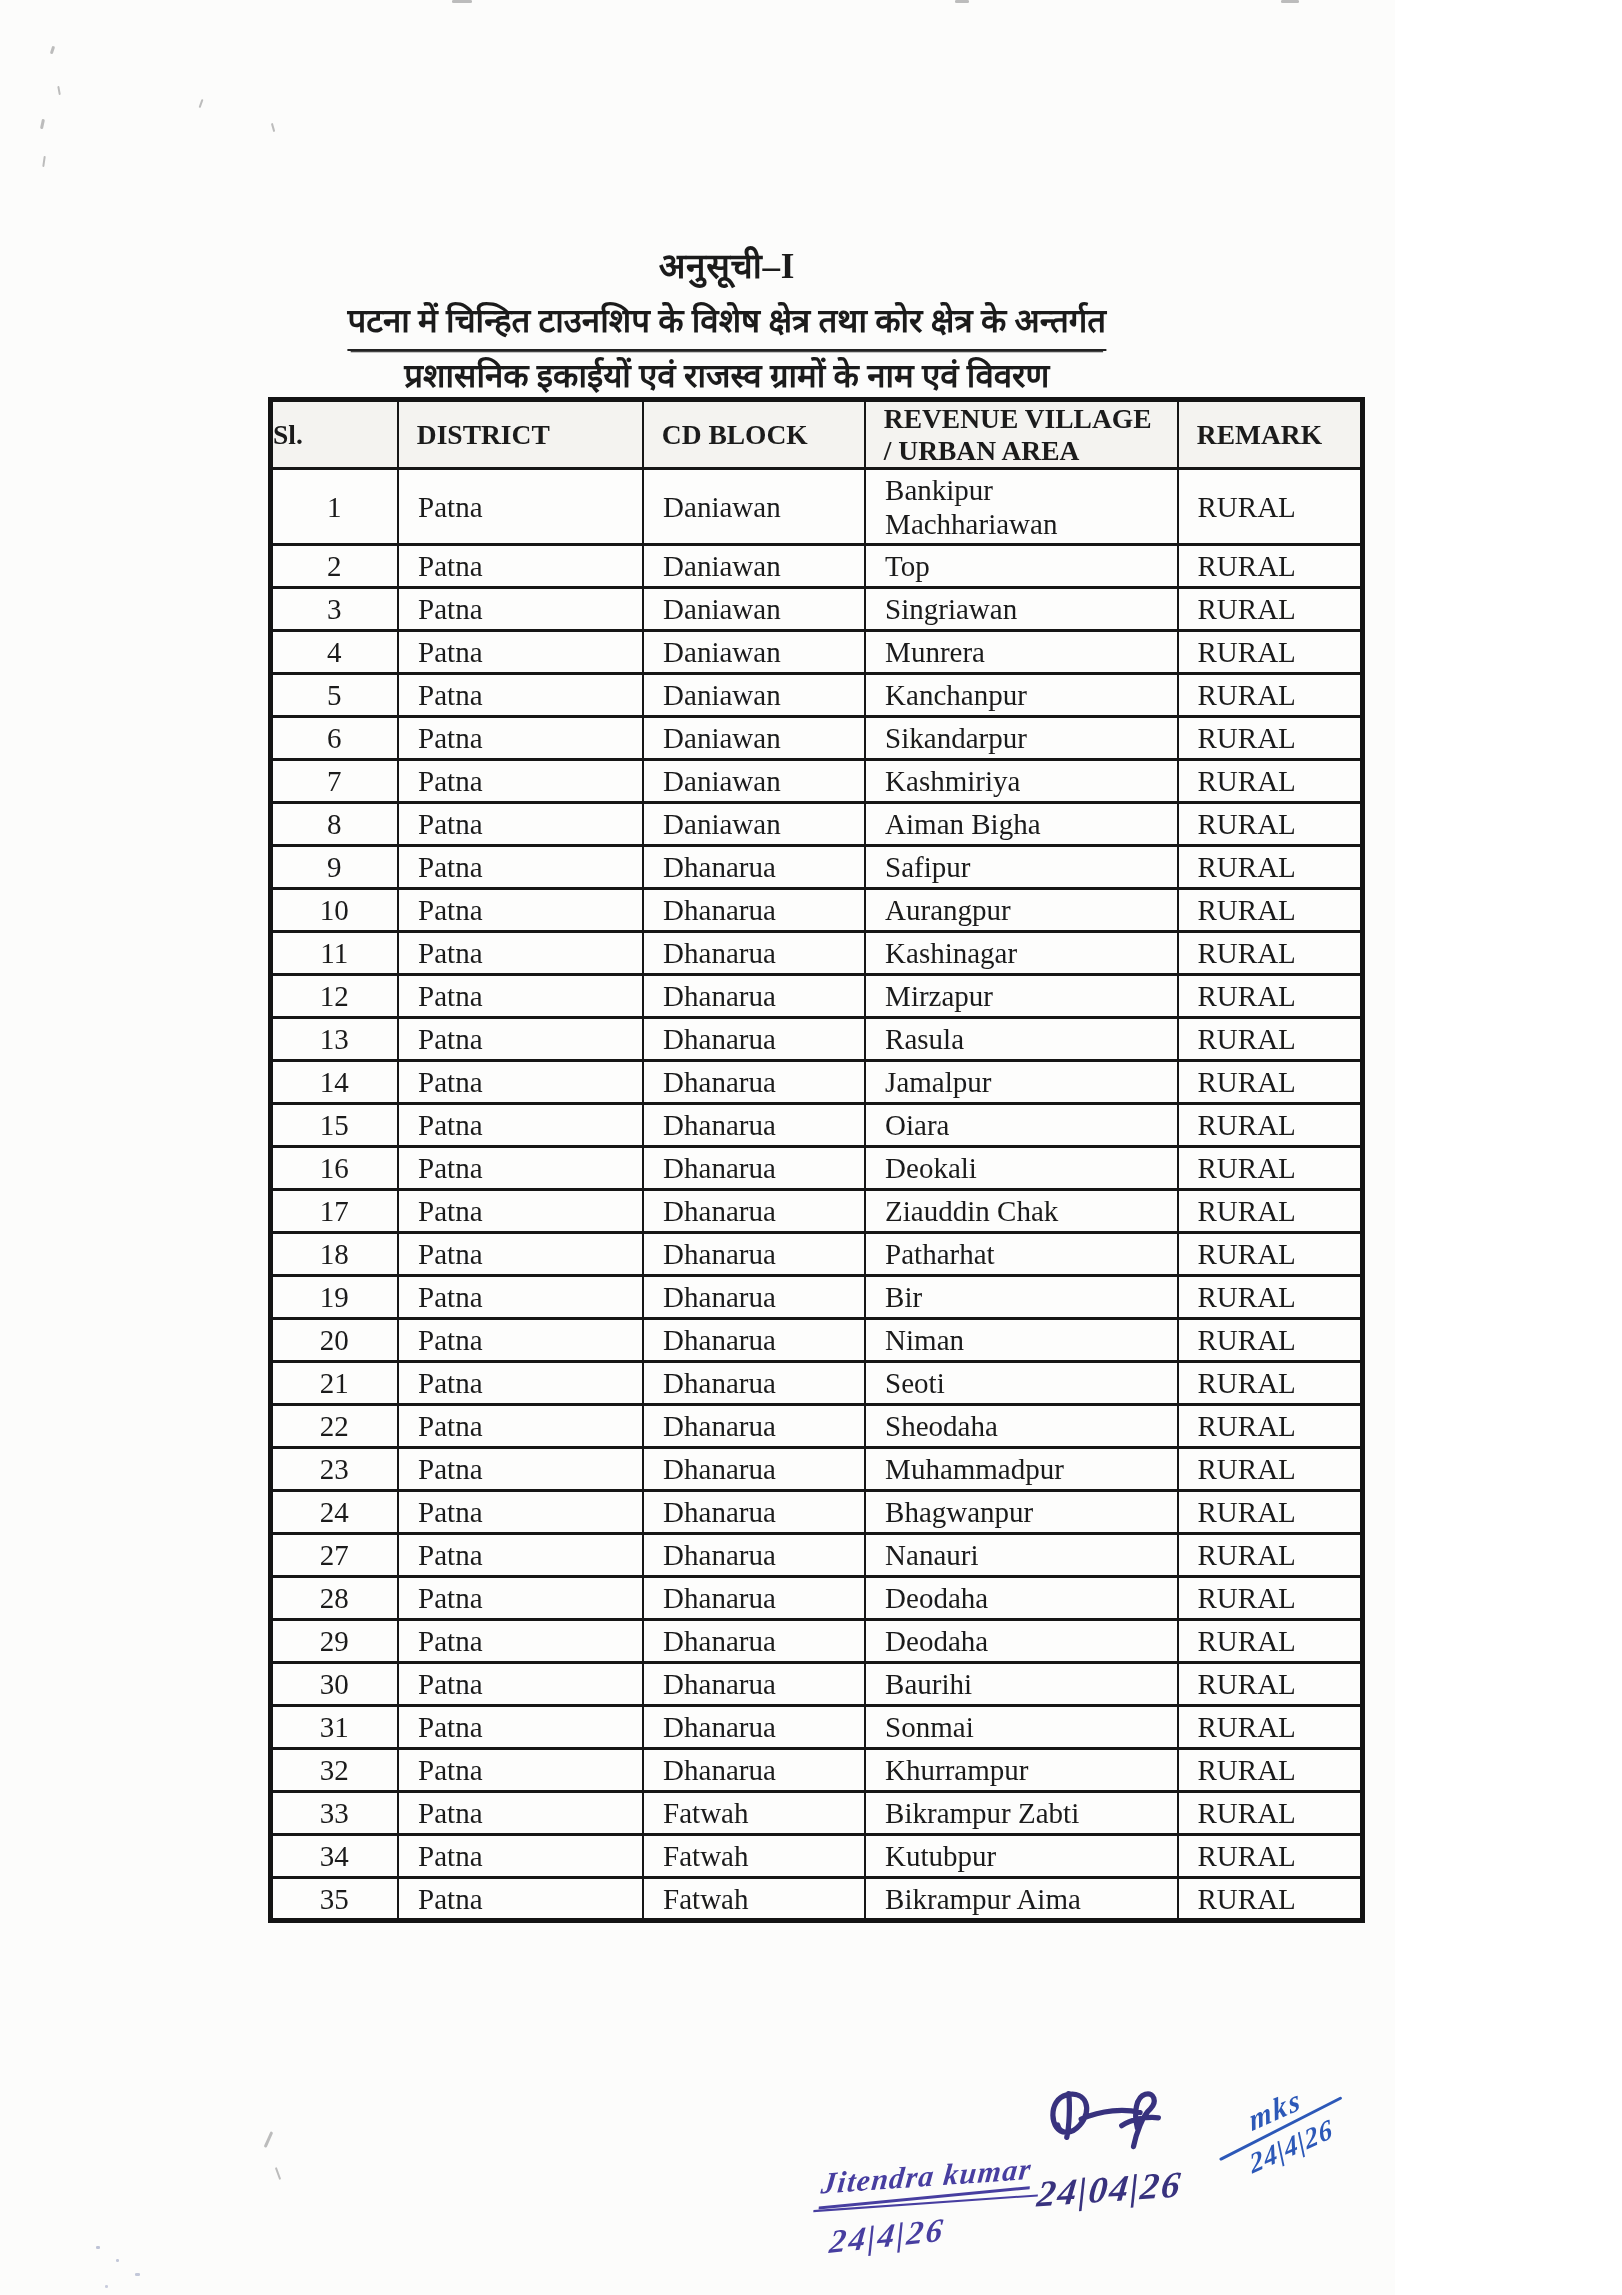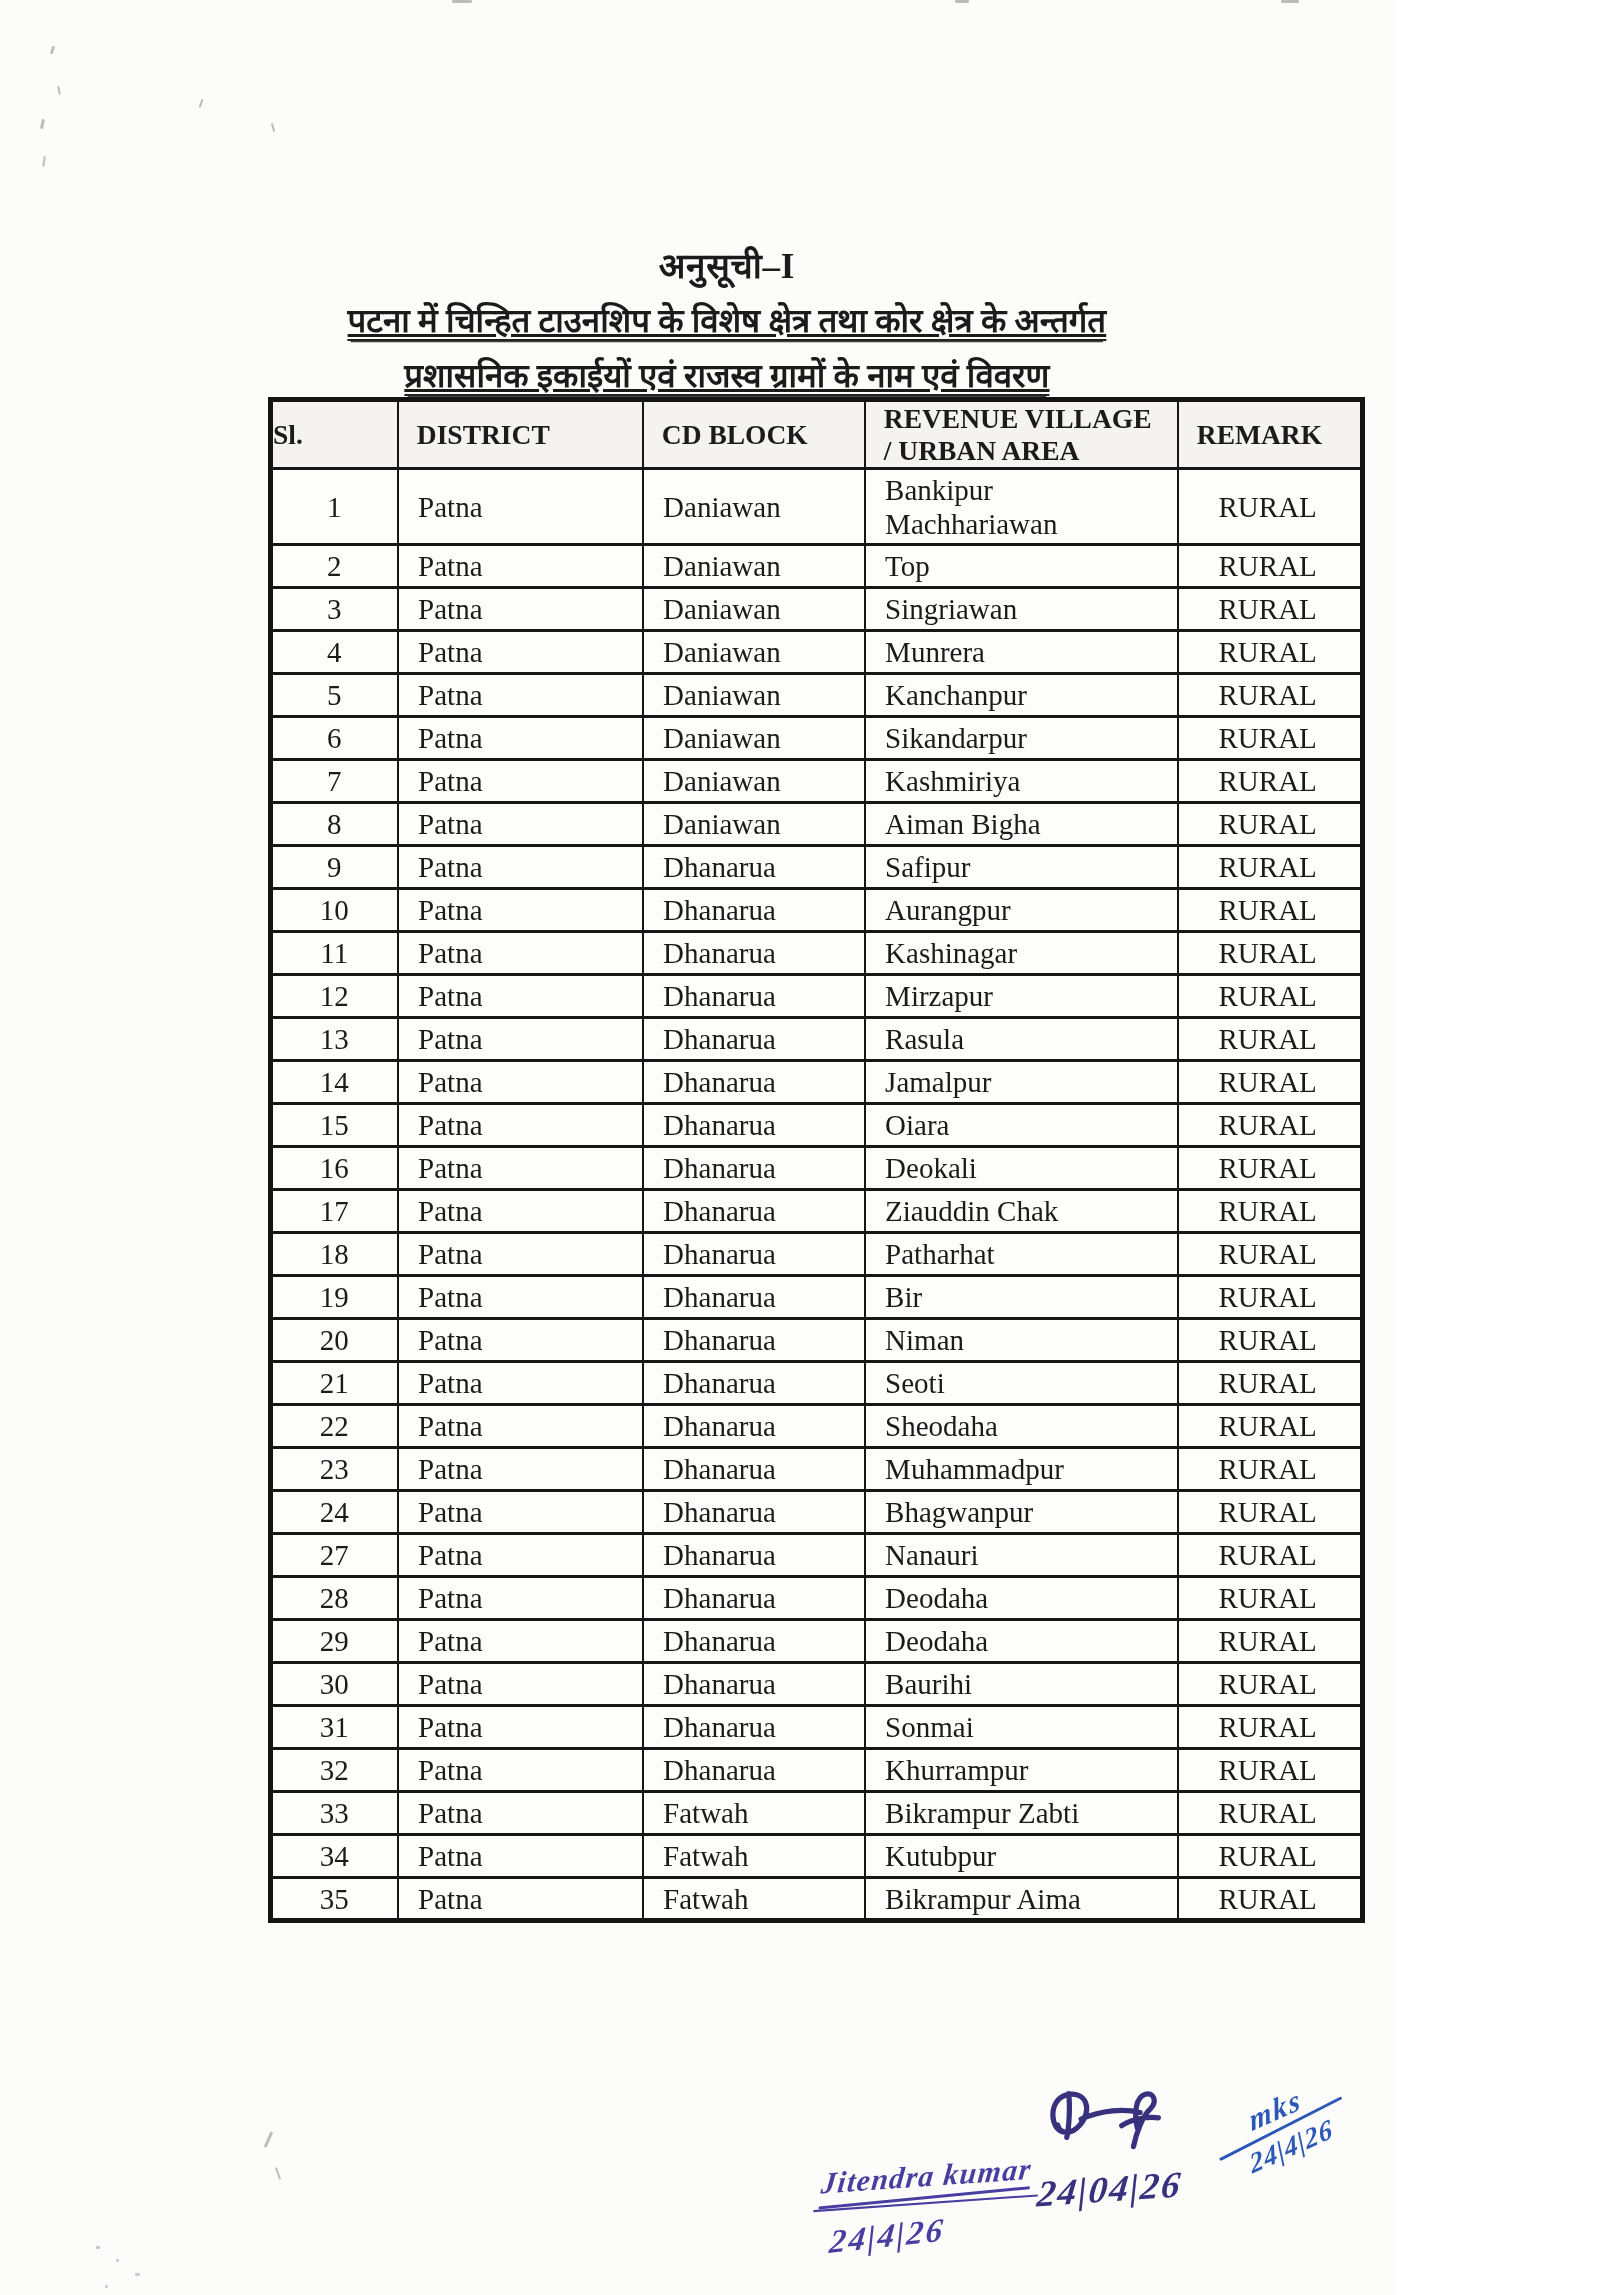--- a/index.html
+++ b/index.html
@@ -10,42 +10,41 @@
     color:#1b1b1b;
   }
   
   .title-block{
     position:absolute; top:241px; left:0; width:100%;
     text-align:center; transform:translateX(29.4px);
   }
   .doc-title{ font-size:35px; font-weight:bold; letter-spacing:0.7px; }
   .doc-subtitle{ font-size:33px; font-weight:bold; margin-top:10.5px; line-height:1.35; }
   .doc-subtitle .u{
-    border-bottom:2.6px solid #222; padding-bottom:0;
+    border-bottom:2.6px solid #222; padding-bottom:10px;
     box-shadow:0 4.6px 0 -3.3px #444;
-    text-decoration:underline;
   }
   
   table.data-table{
     position:absolute; left:268px; top:397px; width:1093px;
     border-collapse:collapse; table-layout:fixed;
     border:5.2px solid #141414; background:#fdfdfc;
   }
   .data-table th,.data-table td{
     border:2.6px solid #161616; border-top-width:3.3px; border-bottom-width:3.3px;
     white-space:pre-line; vertical-align:middle; overflow:hidden;
   }
   .data-table thead tr{ height:68px; background:#f4f3f0; }
   .data-table th{
     font-size:27.5px; font-weight:bold; text-align:left; padding-left:18.3px; line-height:1.15;
   }
   .data-table th:first-child{ text-align:left; padding-left:0; }
   .data-table td{ font-size:29px; padding-left:19.6px; line-height:1.18; }
   .data-table td:first-child{ text-align:center; padding-left:0; }
-  .data-table td:last-child{ padding-left:40px; }
+  .data-table td:last-child{ padding-left:19px; }
   .data-table tbody tr{ height:43px; }
   .data-table tbody tr:first-child{ height:76px; }
   
   .sig{ position:absolute; font-style:italic; }
   .sig1{ left:817px; top:2159px; transform:rotate(-4deg); }
   .sig1 .sig-name{
     font-size:30px; font-weight:bold; letter-spacing:1.3px;
     transform:skewX(-10deg);
     border-bottom:2.6px solid currentColor; padding:0 9.2px 3.9px 5.2px;
   }

